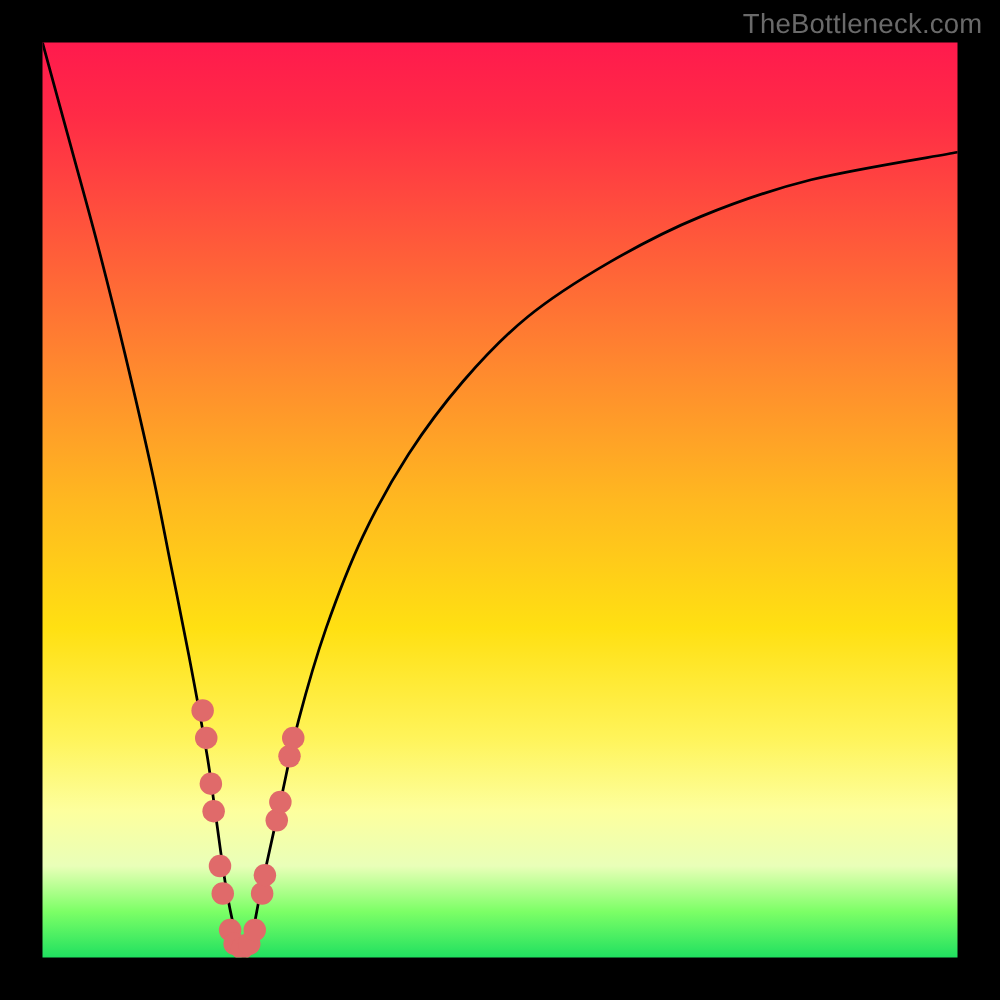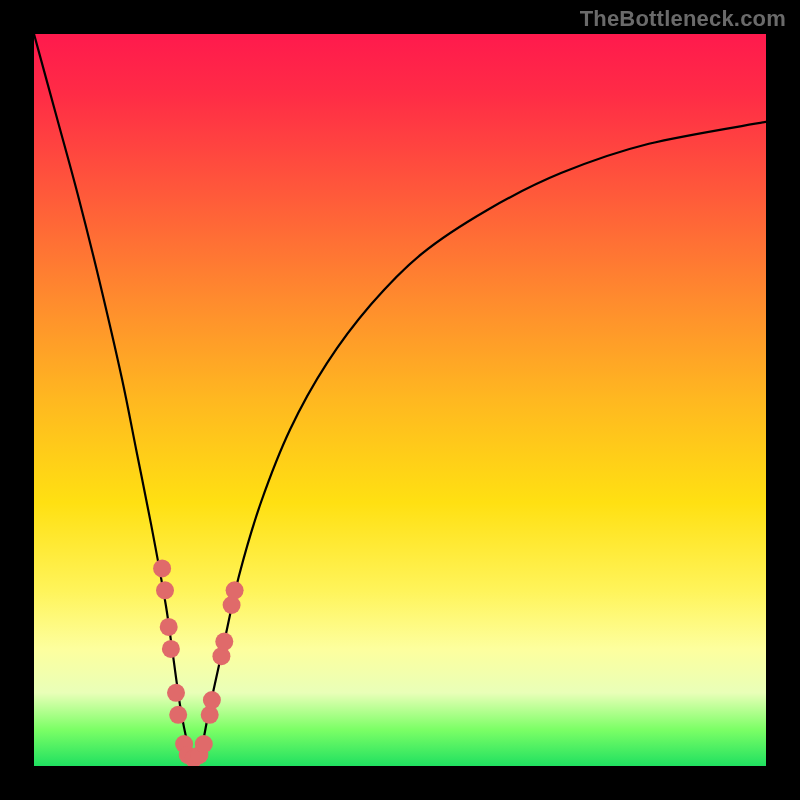--- a/index.html
+++ b/index.html
@@ -38,21 +38,21 @@
       #e9ffb8 90%,
       #7cff66 95%,
       #20e060 100%);
   }
   .watermark {
     position: absolute;
     top: 6px;
     right: 14px;
     color: #6a6a6a;
     font-size: 22px;
-    font-weight: 700;
+    font-weight: 400;
     letter-spacing: 0.2px;
     user-select: none;
   }
   svg.curve {
     position: absolute;
     left: 0;
     top: 0;
     width: 732px;
     height: 732px;
   }

